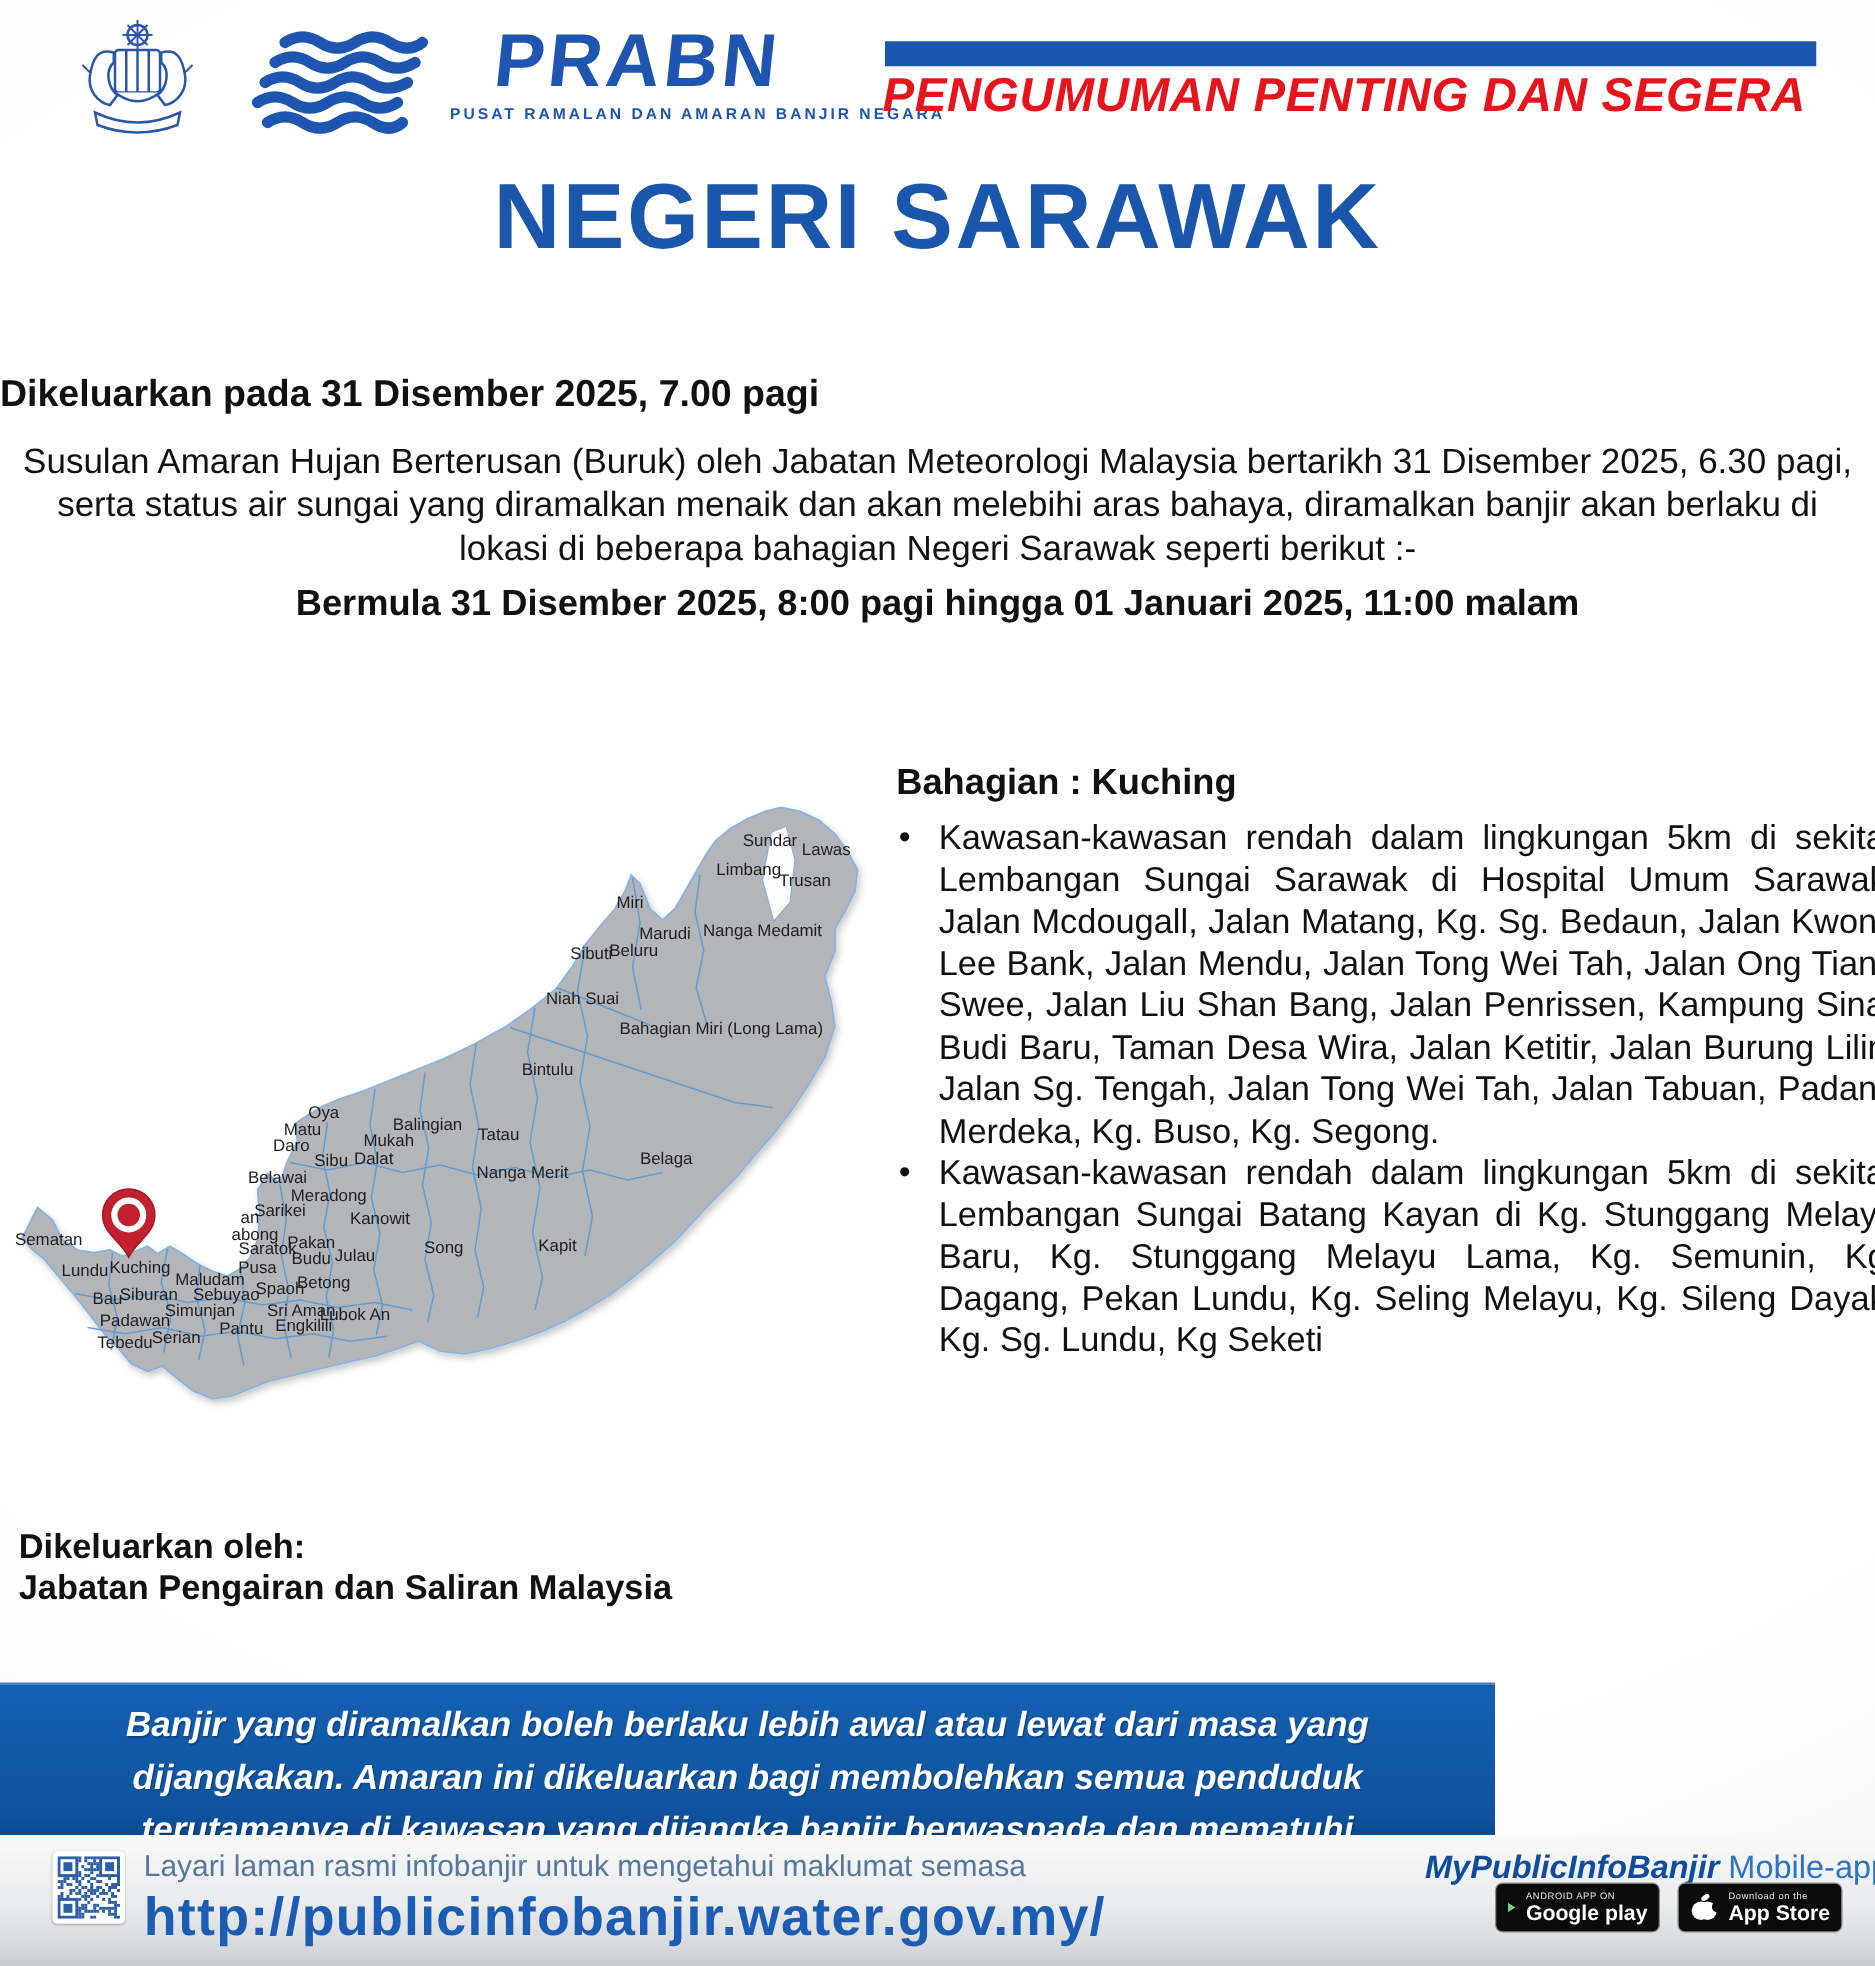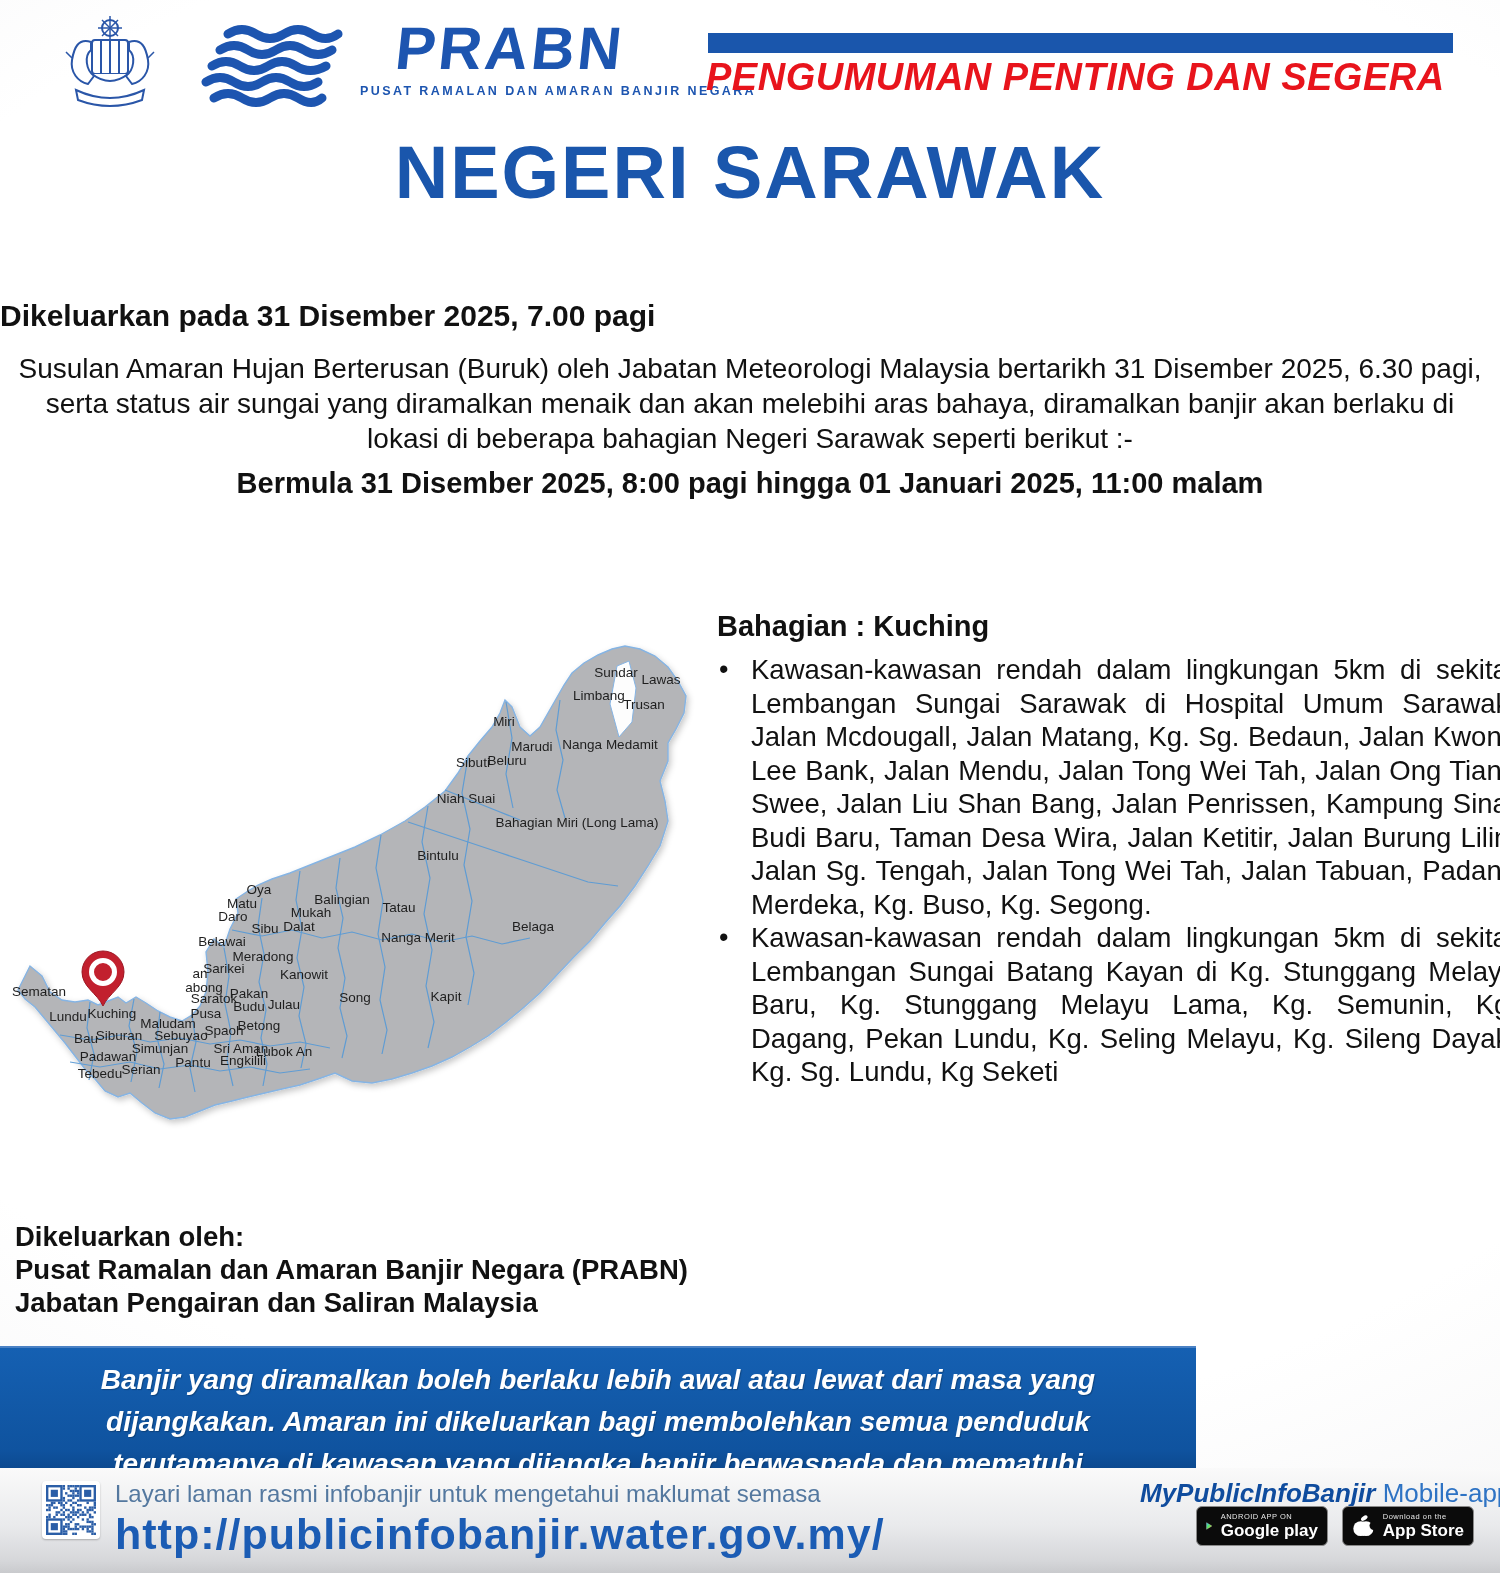--- a/index.html
+++ b/index.html
@@ -211,21 +211,20 @@
   <div class="section">
     <div class="head">Bahagian : Kuching</div>
     <ul>
       <li>Kawasan-kawasan rendah dalam lingkungan 5km di sekitar Lembangan Sungai Sarawak di Hospital Umum Sarawak, Jalan Mcdougall, Jalan Matang, Kg. Sg. Bedaun, Jalan Kwong Lee Bank, Jalan Mendu, Jalan Tong Wei Tah, Jalan Ong Tiang Swee, Jalan Liu Shan Bang, Jalan Penrissen, Kampung Sinar Budi Baru, Taman Desa Wira, Jalan Ketitir, Jalan Burung Lilin, Jalan Sg. Tengah, Jalan Tong Wei Tah, Jalan Tabuan, Padang Merdeka, Kg. Buso, Kg. Segong.</li>
       <li>Kawasan-kawasan rendah dalam lingkungan 5km di sekitar Lembangan Sungai Batang Kayan di Kg. Stunggang Melayu Baru, Kg. Stunggang Melayu Lama, Kg. Semunin, Kg. Dagang, Pekan Lundu, Kg. Seling Melayu, Kg. Sileng Dayak, Kg. Sg. Lundu, Kg Seketi</li>
     </ul>
   </div>
 
   <div class="issuer">
     <div class="b">Dikeluarkan oleh:</div>
-    <div class="b">Pusat Ramalan dan Amaran Banjir Negara (PRABN)</div>
     <div class="b">Jabatan Pengairan dan Saliran Malaysia</div>
   </div>
 
   <div class="banner">Banjir yang diramalkan boleh berlaku lebih awal atau lewat dari masa yang dijangkakan. Amaran ini dikeluarkan bagi membolehkan semua penduduk terutamanya di kawasan yang dijangka banjir berwaspada dan mematuhi arahan pihak berkuasa atau agensi-agensi pengurusan bencana banjir.</div>
 
   <div class="footer">
     <div class="qr-tile">
       <svg id="qr-svg" width="50" height="50" viewBox="0 0 50 50">
           <rect x="16.666666666666668" y="0" width="2.380952380952381" height="2.380952380952381" fill="#2b5ea7"></rect>
           <rect x="21.428571428571427" y="0" width="2.380952380952381" height="2.380952380952381" fill="#2b5ea7"></rect>

